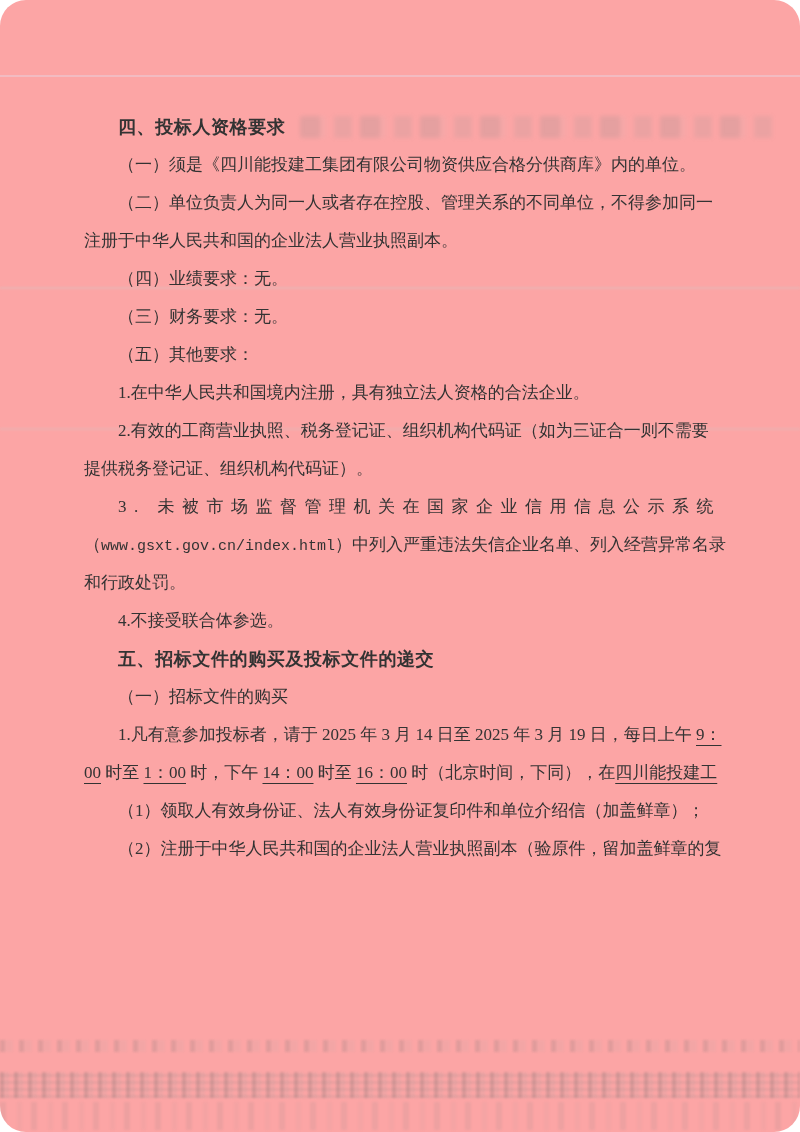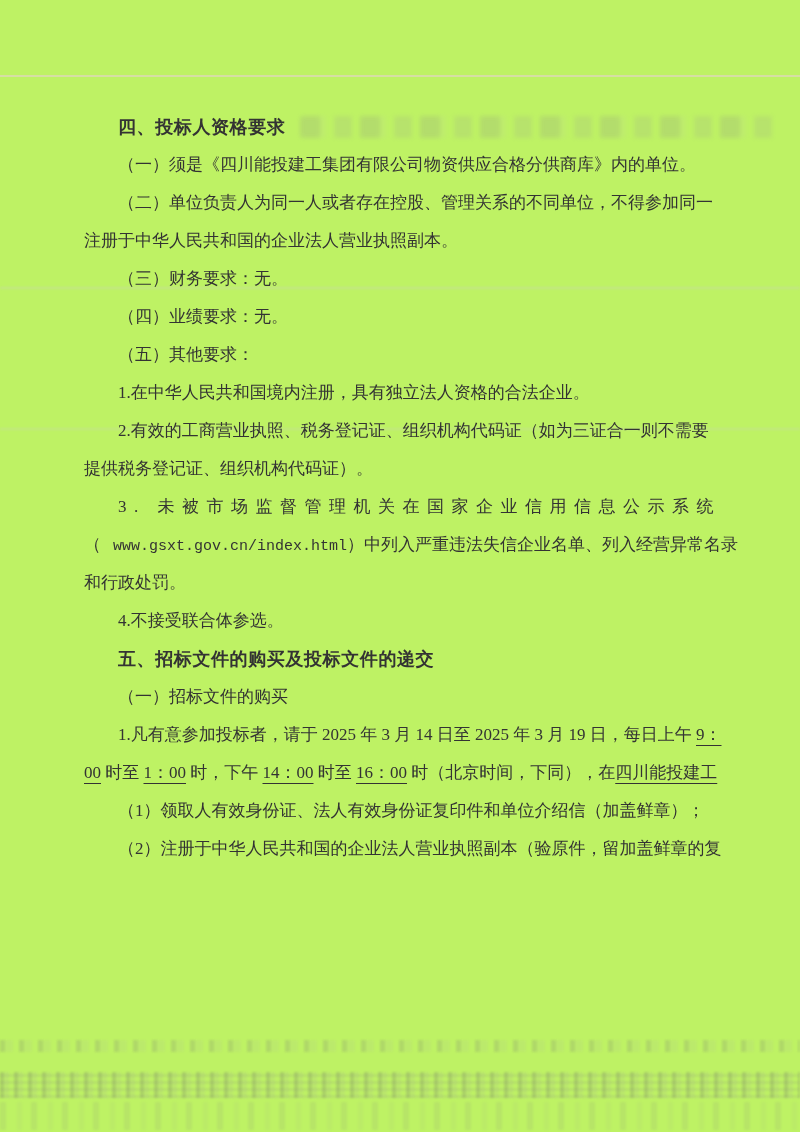--- a/index.html
+++ b/index.html
@@ -1,31 +1,32 @@
 <!DOCTYPE html>
 <html><head>
 <meta charset="utf-8">
 <style>
   html,body { margin:0; padding:0; }
   .page {
     position:relative; width:800px; height:1132px;
-    background:#bef264; overflow:hidden;
+    background:#fca5a5; overflow:hidden;
     font-family:"Liberation Serif","DejaVu Serif",serif;
     color:#333333;
+    border-radius:26px;
   }
   .doc { position:absolute; left:84px; top:108px; width:640px; }
   .line {
     height:38px; line-height:38px; font-size:17px;
     white-space:nowrap; overflow:visible; color:#333333;
   }
   .line.bold { font-weight:bold; font-size:18px; letter-spacing:0.6px; }
   .line.ind2 { padding-left:34px; }
   .line.spread { letter-spacing:7.5px; }
   .u { text-decoration:underline; text-underline-offset:5px; text-decoration-thickness:1px; }
-  .mono { font-family:"Liberation Mono","DejaVu Sans Mono",monospace; font-size:15px; letter-spacing:0;margin-left:12px; }
+  .mono { font-family:"Liberation Mono","DejaVu Sans Mono",monospace; font-size:15px; letter-spacing:0; }
 
   
   .artifact { position:absolute; pointer-events:none; }
   .pink-line {
     left:0; top:75px; width:800px; height:2px;
     background:rgba(233,205,216,0.55); filter:blur(0.6px);
   }
   .ghost-text {
     left:300px; top:116px; width:478px; height:22px;
     background:repeating-linear-gradient(90deg,
@@ -70,22 +71,22 @@
   <div class="artifact pink-line"></div>
   <div class="artifact ghost-text"></div>
   <div class="artifact faint-line-a"></div>
   <div class="artifact faint-line-b"></div>
 
   <div class="doc">
       <div class="line bold ind2"><span>四、投标人资格要求</span></div>
       <div class="line ind2"><span>（一）须是《四川能投建工集团有限公司物资供应合格分供商库》内的单位。</span></div>
       <div class="line ind2"><span>（二）单位负责人为同一人或者存在控股、管理关系的不同单位，不得参加同一</span></div>
       <div class="line"><span>注册于中华人民共和国的企业法人营业执照副本。</span></div>
+      <div class="line ind2"><span>（四）业绩要求：无。</span></div>
       <div class="line ind2"><span>（三）财务要求：无。</span></div>
-      <div class="line ind2"><span>（四）业绩要求：无。</span></div>
       <div class="line ind2"><span>（五）其他要求：</span></div>
       <div class="line ind2"><span>1.在中华人民共和国境内注册，具有独立法人资格的合法企业。</span></div>
       <div class="line ind2"><span>2.有效的工商营业执照、税务登记证、组织机构代码证（如为三证合一则不需要</span></div>
       <div class="line"><span>提供税务登记证、组织机构代码证）。</span></div>
       <div class="line ind2 spread"><span>3. 未被市场监督管理机关在国家企业信用信息公示系统</span></div>
       <div class="line"><span>（</span><span class="mono">www.gsxt.gov.cn/index.html</span><span>）中列入严重违法失信企业名单、列入经营异常名录</span></div>
       <div class="line"><span>和行政处罚。</span></div>
       <div class="line ind2"><span>4.不接受联合体参选。</span></div>
       <div class="line bold ind2"><span>五、招标文件的购买及投标文件的递交</span></div>
       <div class="line ind2"><span>（一）招标文件的购买</span></div>

